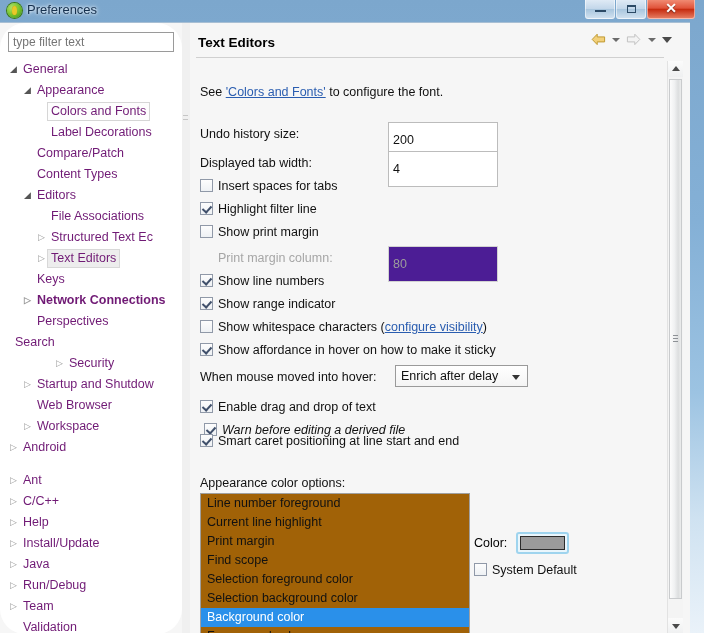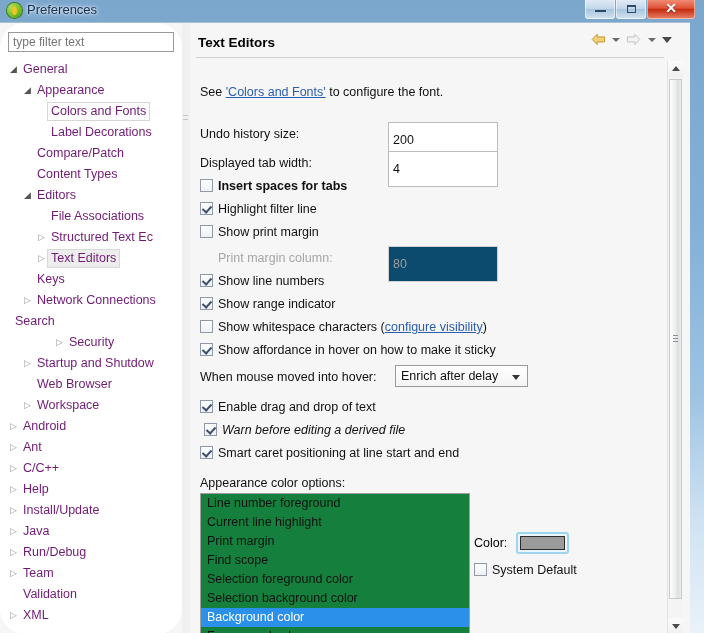--- a/index.html
+++ b/index.html
@@ -278,21 +278,21 @@
     background: #fff;
     height: 36px;
     line-height: 20px;
     padding: 0 4px;
     font-family: "Liberation Sans", sans-serif;
     font-size: 12.5px;
     color: #111;
     outline: none;
   }
   .txtfield.disabled {
-    background: #0c4a6e;
+    background: #4c1d95;
     border-color: #d2d2d2;
     color: #9c9c9c;
   }
 
   
   .cb-row {
     position: absolute;
     white-space: nowrap;
     font-size: 12.5px;
     color: #111;
@@ -338,21 +338,21 @@
     border-left: 4px solid transparent;
     border-right: 4px solid transparent;
     border-top: 5px solid #333;
   }
 
   
   #color-list {
     position: absolute;
     box-sizing: border-box;
     border: 1px solid #a0a0a0;
-    background: #15803d;
+    background: #a16207;
     overflow: hidden;
   }
   .list-item {
     height: 19px;
     line-height: 19px;
     padding-left: 6px;
     font-size: 12.5px;
     color: #111;
     white-space: nowrap;
     cursor: default;
@@ -454,28 +454,29 @@
           <div class="tree-row" style="padding-left: 22px;"><span class="twisty open"></span><span class="tree-label">Appearance</span></div>
           <div class="tree-row sel-box" style="padding-left: 36px;"><span class="twisty none"></span><span class="tree-label">Colors and Fonts</span></div>
           <div class="tree-row" style="padding-left: 36px;"><span class="twisty none"></span><span class="tree-label">Label Decorations</span></div>
           <div class="tree-row" style="padding-left: 22px;"><span class="twisty none"></span><span class="tree-label">Compare/Patch</span></div>
           <div class="tree-row" style="padding-left: 22px;"><span class="twisty none"></span><span class="tree-label">Content Types</span></div>
           <div class="tree-row" style="padding-left: 22px;"><span class="twisty open"></span><span class="tree-label">Editors</span></div>
           <div class="tree-row" style="padding-left: 36px;"><span class="twisty none"></span><span class="tree-label">File Associations</span></div>
           <div class="tree-row" style="padding-left: 36px;"><span class="twisty closed"></span><span class="tree-label">Structured Text Ec</span></div>
           <div class="tree-row sel-gray" style="padding-left: 36px;"><span class="twisty closed"></span><span class="tree-label">Text Editors</span></div>
           <div class="tree-row" style="padding-left: 22px;"><span class="twisty none"></span><span class="tree-label">Keys</span></div>
-          <div class="tree-row" style="padding-left: 22px;"><span class="twisty closed"></span><span class="tree-label">Network Connections</span></div>
+          <div class="tree-row" style="padding-left: 22px; font-weight: bold;"><span class="twisty closed"></span><span class="tree-label">Network Connections</span></div>
+          <div class="tree-row" style="padding-left: 22px;"><span class="twisty none"></span><span class="tree-label">Perspectives</span></div>
           <div class="tree-row" style=""><span class="twisty none"></span><span class="tree-label">Search</span></div>
           <div class="tree-row" style="padding-left: 22px; margin-left: 32px;"><span class="twisty closed"></span><span class="tree-label">Security</span></div>
           <div class="tree-row" style="padding-left: 22px;"><span class="twisty closed"></span><span class="tree-label">Startup and Shutdow</span></div>
           <div class="tree-row" style="padding-left: 22px;"><span class="twisty none"></span><span class="tree-label">Web Browser</span></div>
           <div class="tree-row" style="padding-left: 22px;"><span class="twisty closed"></span><span class="tree-label">Workspace</span></div>
           <div class="tree-row" style="padding-left: 8px;"><span class="twisty closed"></span><span class="tree-label">Android</span></div>
-          <div class="tree-row" style="padding-left: 8px;"><span class="twisty closed"></span><span class="tree-label">Ant</span></div>
+          <div class="tree-row" style="padding-left: 8px; margin-top: 12px;"><span class="twisty closed"></span><span class="tree-label">Ant</span></div>
           <div class="tree-row" style="padding-left: 8px;"><span class="twisty closed"></span><span class="tree-label">C/C++</span></div>
           <div class="tree-row" style="padding-left: 8px;"><span class="twisty closed"></span><span class="tree-label">Help</span></div>
           <div class="tree-row" style="padding-left: 8px;"><span class="twisty closed"></span><span class="tree-label">Install/Update</span></div>
           <div class="tree-row" style="padding-left: 8px;"><span class="twisty closed"></span><span class="tree-label">Java</span></div>
           <div class="tree-row" style="padding-left: 8px;"><span class="twisty closed"></span><span class="tree-label">Run/Debug</span></div>
           <div class="tree-row" style="padding-left: 8px;"><span class="twisty closed"></span><span class="tree-label">Team</span></div>
           <div class="tree-row" style="padding-left: 8px;"><span class="twisty none"></span><span class="tree-label">Validation</span></div>
           <div class="tree-row" style="padding-left: 8px;"><span class="twisty closed"></span><span class="tree-label">XML</span></div>
         </div>
     </div>
@@ -509,21 +510,21 @@
         <div class="row-label" style="left:4px; top:24px;">
           <span>See </span><span class="link">'Colors and Fonts'</span><span> to configure the font.</span>
         </div>
 
         <div class="row-label" style="left:4px; top:66px;">Undo history size:</div>
         <input class="txtfield" style="left: 192px; top: 61px; width: 110px;" type="text" value="200">
 
         <div class="row-label" style="left:4px; top:95px;">Displayed tab width:</div>
         <input class="txtfield" style="left: 192px; top: 90px; width: 110px;" type="text" value="4">
 
-        <div class="cb-row" style="left:4px; top:118px;font-weight:bold;">
+        <div class="cb-row" style="left:4px; top:118px;">
           <span class="cbox"></span><span>Insert spaces for tabs</span>
         </div>
 
         <div class="cb-row" style="left:4px; top:141px;">
           <span class="cbox checked"></span><span>Highlight filter line</span>
         </div>
 
         <div class="cb-row" style="left:4px; top:164px;">
           <span class="cbox"></span><span>Show print margin</span>
         </div>
@@ -554,21 +555,21 @@
         </div>
 
         <div class="cb-row" style="left:4px; top:339px;">
           <span class="cbox checked"></span><span>Enable drag and drop of text</span>
         </div>
 
         <div class="cb-row" style="left:8px; top:362px;font-style:italic;">
           <span class="cbox checked"></span><span>Warn before editing a derived file</span>
         </div>
 
-        <div class="cb-row" style="left:4px; top:385px;">
+        <div class="cb-row" style="left:4px; top:373px;">
           <span class="cbox checked"></span><span>Smart caret positioning at line start and end</span>
         </div>
 
         <div class="row-label" style="left:4px; top:415px;">Appearance color options:</div>
 
         <div id="color-list" style="left:4px; top:432px; width:270px; height:141px;">
             <div class="list-item">Line number foreground</div>
             <div class="list-item">Current line highlight</div>
             <div class="list-item">Print margin</div>
             <div class="list-item">Find scope</div>

